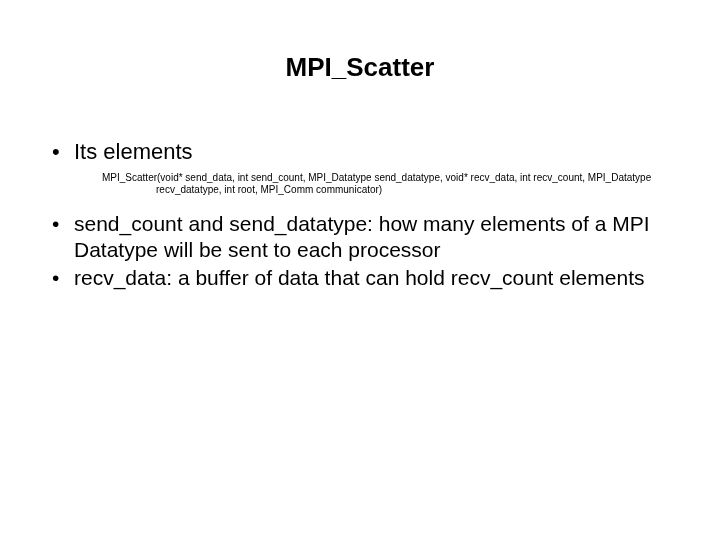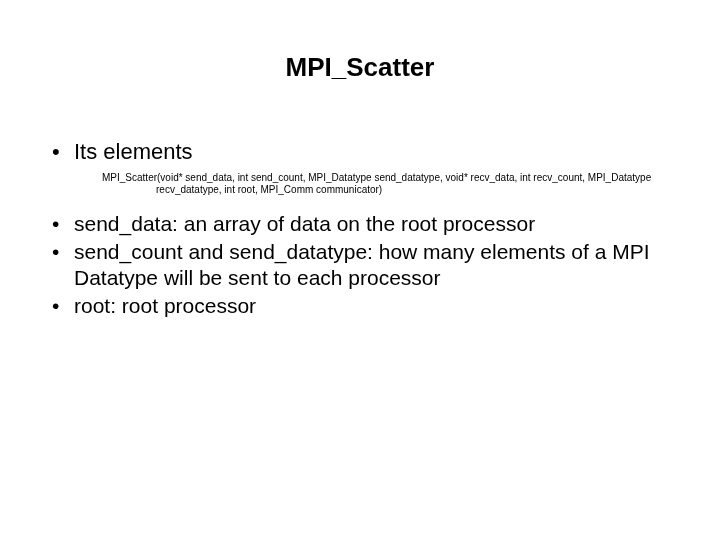--- a/index.html
+++ b/index.html
@@ -80,18 +80,17 @@
   <div class="title">MPI_Scatter</div>
 
   <div class="body">
 
     <div class="b1">Its elements</div>
 
     <div class="proto-wrap">
       <div class="proto">MPI_Scatter(void* send_data, int send_count, MPI_Datatype send_datatype, void* recv_data, int recv_count, MPI_Datatype recv_datatype, int root, MPI_Comm communicator)</div>
     </div>
 
-    <div class="b2">send_data: an array of data on the root processor</div>
     <div class="b2">send_count and send_datatype: how many elements of a MPI Datatype will be sent to each processor</div>
-    <div class="b2">root: root processor</div>
+    <div class="b2">recv_data: a buffer of data that can hold recv_count elements</div>
 
   </div>
 </div>
 
 </body></html>

